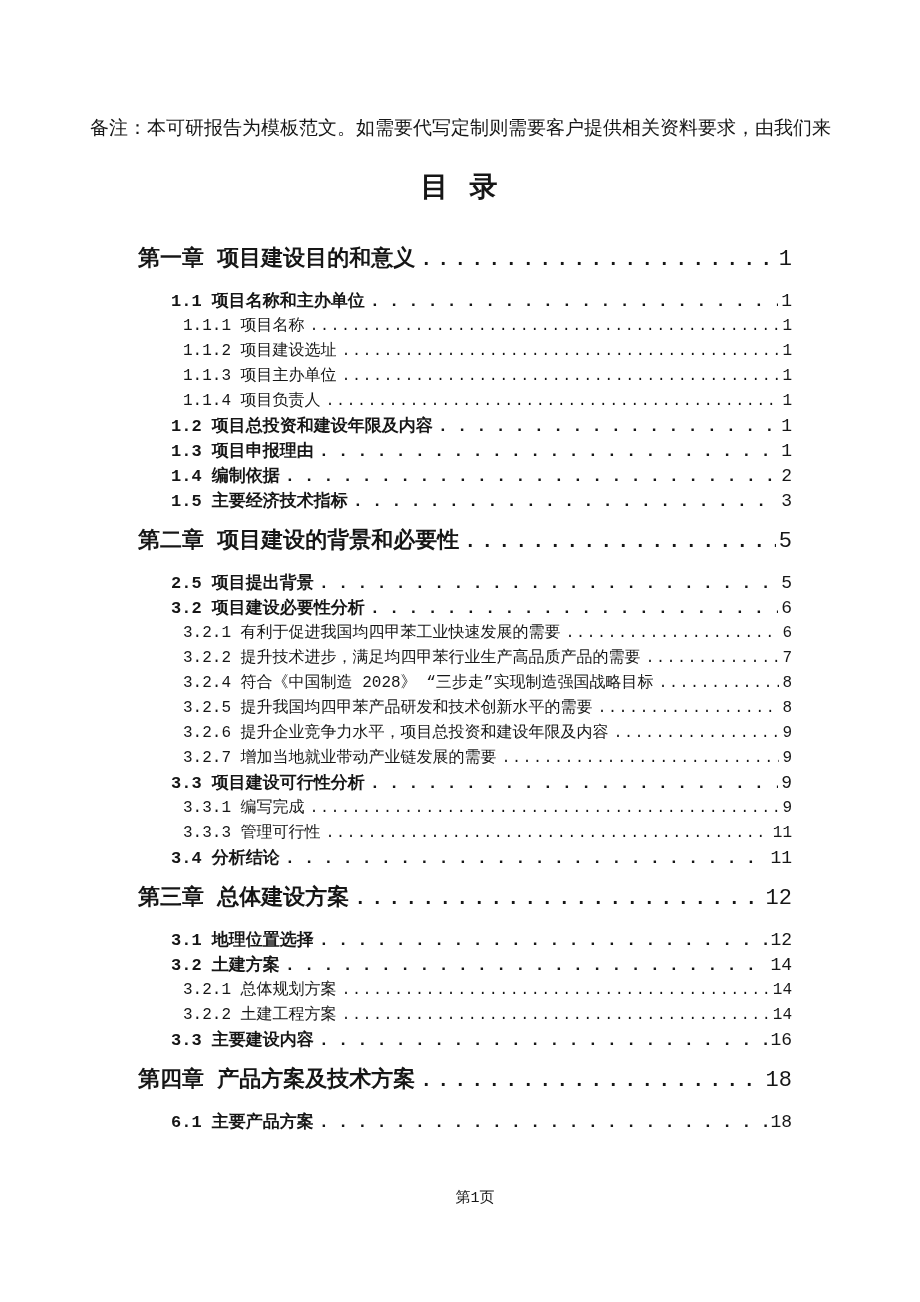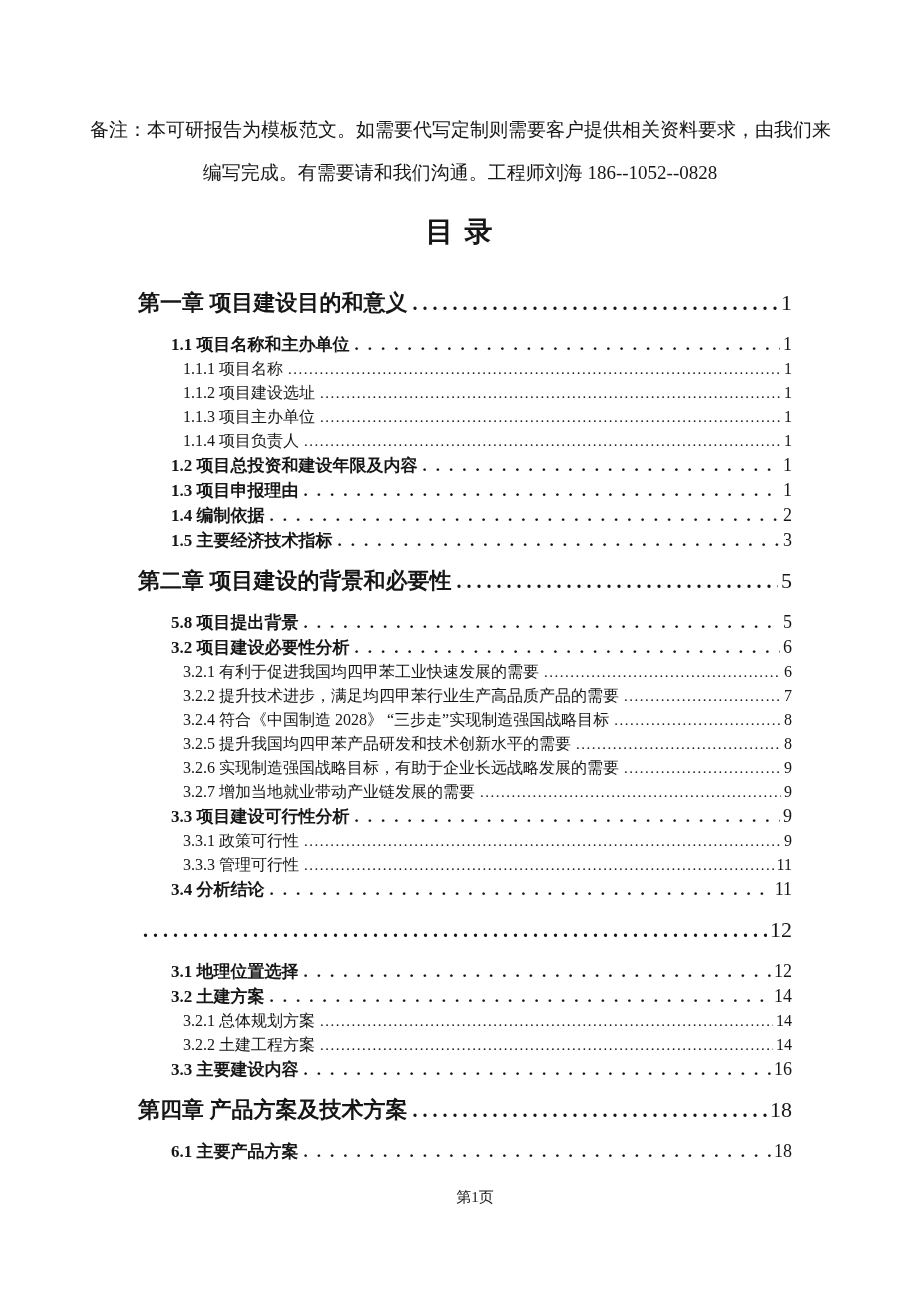--- a/index.html
+++ b/index.html
@@ -2,21 +2,21 @@
 <html><head>
 <meta charset="utf-8">
 <style>
   html, body { margin: 0; padding: 0; background: #ffffff; }
   .doc-page {
     position: relative;
     width: 920px;
     height: 1302px;
     background: #ffffff;
     color: #161616;
-    font-family: Liberation Serif, serif;
+    font-family: Liberation Mono, monospace;
     overflow: hidden;
   }
   .note {
     margin: 108px 90px 0;
     text-align: center;
     font-size: 19px;
     line-height: 43px;
   }
   .note-line { display: block; white-space: nowrap; }
   .doc-title {
@@ -70,21 +70,20 @@
     text-align: center;
     font-size: 15px;
   }
 </style>
 </head>
 <body>
 
 <div class="doc-page">
   <p class="note">
     <span class="note-line">备注：本可研报告为模板范文。如需要代写定制则需要客户提供相关资料要求，由我们来</span>
-    <span class="note-line">编写完成。有需要请和我们沟通。工程师刘海 186--1052--0828</span>
   </p>
   <h1 class="doc-title">目 录</h1>
   <div class="toc" id="toc">
       <div class="toc-row toc-heading">
     <span class="label">第一章 项目建设目的和意义</span>
     <span class="leader"></span>
     <span class="page-num">1</span>
   </div>
       <div class="toc-row lvl1">
     <span class="label">1.1 项目名称和主办单位</span>
@@ -130,21 +129,21 @@
     <span class="label">1.5 主要经济技术指标</span>
     <span class="leader"></span>
     <span class="page-num">3</span>
   </div>
       <div class="toc-row toc-heading">
     <span class="label">第二章 项目建设的背景和必要性</span>
     <span class="leader"></span>
     <span class="page-num">5</span>
   </div>
       <div class="toc-row lvl1">
-    <span class="label">5.8 项目提出背景</span>
+    <span class="label">2.5 项目提出背景</span>
     <span class="leader"></span>
     <span class="page-num">5</span>
   </div>
       <div class="toc-row lvl1">
     <span class="label">3.2 项目建设必要性分析</span>
     <span class="leader"></span>
     <span class="page-num">6</span>
   </div>
       <div class="toc-row lvl2">
     <span class="label">3.2.1 有利于促进我国均四甲苯工业快速发展的需要</span>
@@ -160,50 +159,51 @@
     <span class="label">3.2.4 符合《中国制造 2028》 “三步走”实现制造强国战略目标</span>
     <span class="leader"></span>
     <span class="page-num">8</span>
   </div>
       <div class="toc-row lvl2">
     <span class="label">3.2.5 提升我国均四甲苯产品研发和技术创新水平的需要</span>
     <span class="leader"></span>
     <span class="page-num">8</span>
   </div>
       <div class="toc-row lvl2">
-    <span class="label">3.2.6 实现制造强国战略目标，有助于企业长远战略发展的需要</span>
+    <span class="label">3.2.6 提升企业竞争力水平，项目总投资和建设年限及内容</span>
     <span class="leader"></span>
     <span class="page-num">9</span>
   </div>
       <div class="toc-row lvl2">
     <span class="label">3.2.7 增加当地就业带动产业链发展的需要</span>
     <span class="leader"></span>
     <span class="page-num">9</span>
   </div>
       <div class="toc-row lvl1">
     <span class="label">3.3 项目建设可行性分析</span>
     <span class="leader"></span>
     <span class="page-num">9</span>
   </div>
       <div class="toc-row lvl2">
-    <span class="label">3.3.1 政策可行性</span>
+    <span class="label">3.3.1 编写完成</span>
     <span class="leader"></span>
     <span class="page-num">9</span>
   </div>
       <div class="toc-row lvl2">
     <span class="label">3.3.3 管理可行性</span>
     <span class="leader"></span>
     <span class="page-num">11</span>
   </div>
       <div class="toc-row lvl1">
     <span class="label">3.4 分析结论</span>
     <span class="leader"></span>
     <span class="page-num">11</span>
   </div>
       <div class="toc-row toc-heading">
+    <span class="label">第三章 总体建设方案</span>
     <span class="leader"></span>
     <span class="page-num">12</span>
   </div>
       <div class="toc-row lvl1">
     <span class="label">3.1 地理位置选择</span>
     <span class="leader"></span>
     <span class="page-num">12</span>
   </div>
       <div class="toc-row lvl1">
     <span class="label">3.2 土建方案</span>

